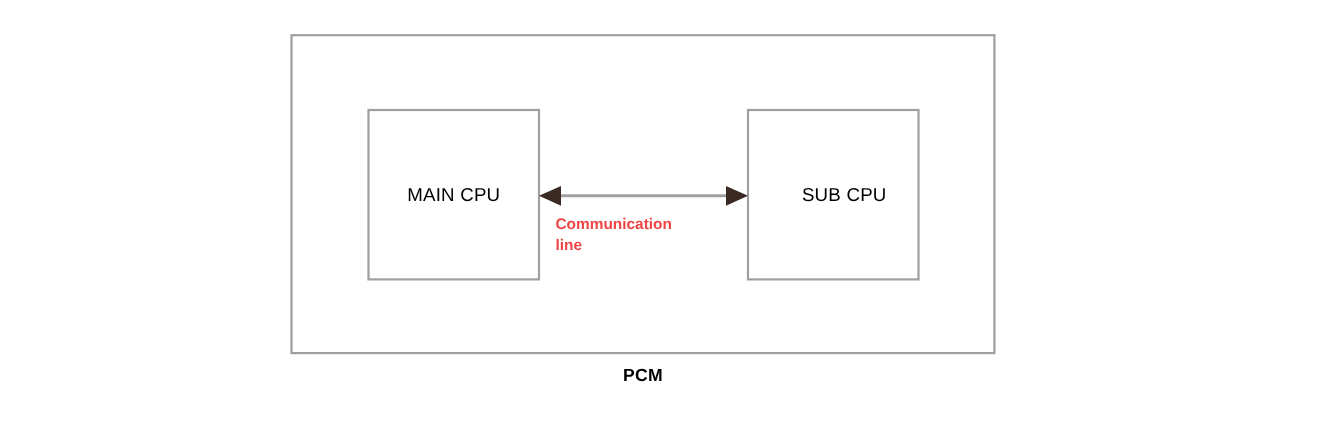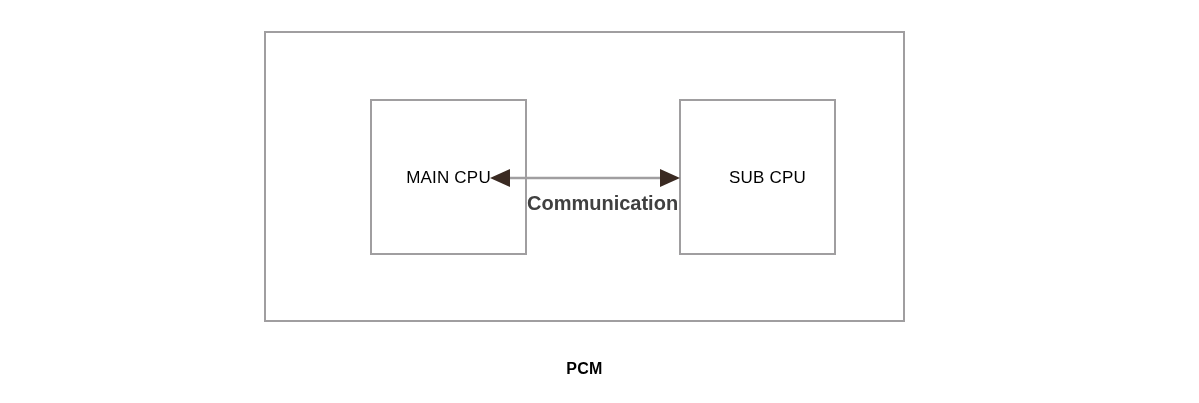--- a/index.html
+++ b/index.html
@@ -37,21 +37,21 @@
     position: absolute;
     width: 157px;
     height: 156px;
     box-sizing: border-box;
     border: 2px solid #a09ea0;
     background: #ffffff;
     display: flex;
     align-items: center;
     justify-content: center;
   }
-  .cpu-box.main { left: 334px; top: 99px; margin-left: 36px; }
+  .cpu-box.main { left: 334px; top: 99px; }
   .cpu-box.sub  { left: 679px; top: 99px; padding-left: 20px; }
 
   .cpu-label {
     font-size: 17px;
     font-weight: 400;
     color: #000000;
     letter-spacing: 0.2px;
     white-space: nowrap;
     line-height: 1;
   }
@@ -61,42 +61,41 @@
     position: absolute;
     left: 486px;
     top: 166px;
     width: 198px;
     height: 24px;
   }
 
   
   .comm-label {
     position: absolute;
-    left: 527px;
+    left: 505px;
     top: 194px;
-    font-size: 20px;
+    font-size: 14px;
     font-weight: 700;
-    color: #404040;
+    color: #ef4444;
     line-height: 19px;
     white-space: nowrap;
   }
 
   
   .pcm-caption {
     position: absolute;
     left: 264px;
     top: 334px;
     width: 641px;
     text-align: center;
     font-size: 16px;
     font-weight: 700;
     color: #000000;
     letter-spacing: 0.3px;
     line-height: 1;
-    margin-top: 27px;
   }
 </style>
 </head>
 <body>
 
 <div id="canvas">
 
   <div class="pcm-box"></div>
 
   <div class="cpu-box main">
@@ -111,17 +110,18 @@
 
     <line x1="18" y1="12" x2="180" y2="12" stroke="#a09ea0" stroke-width="2.6"></line>
 
     <polygon points="4,12 24,3 24,21" fill="#3a2a22"></polygon>
 
     <polygon points="194,12 174,3 174,21" fill="#3a2a22"></polygon>
   </svg>
 
   <div class="comm-label">
     <div>Communication</div>
+    <div>line</div>
   </div>
 
   <div class="pcm-caption">PCM</div>
 
 </div>
 
 </body></html>

